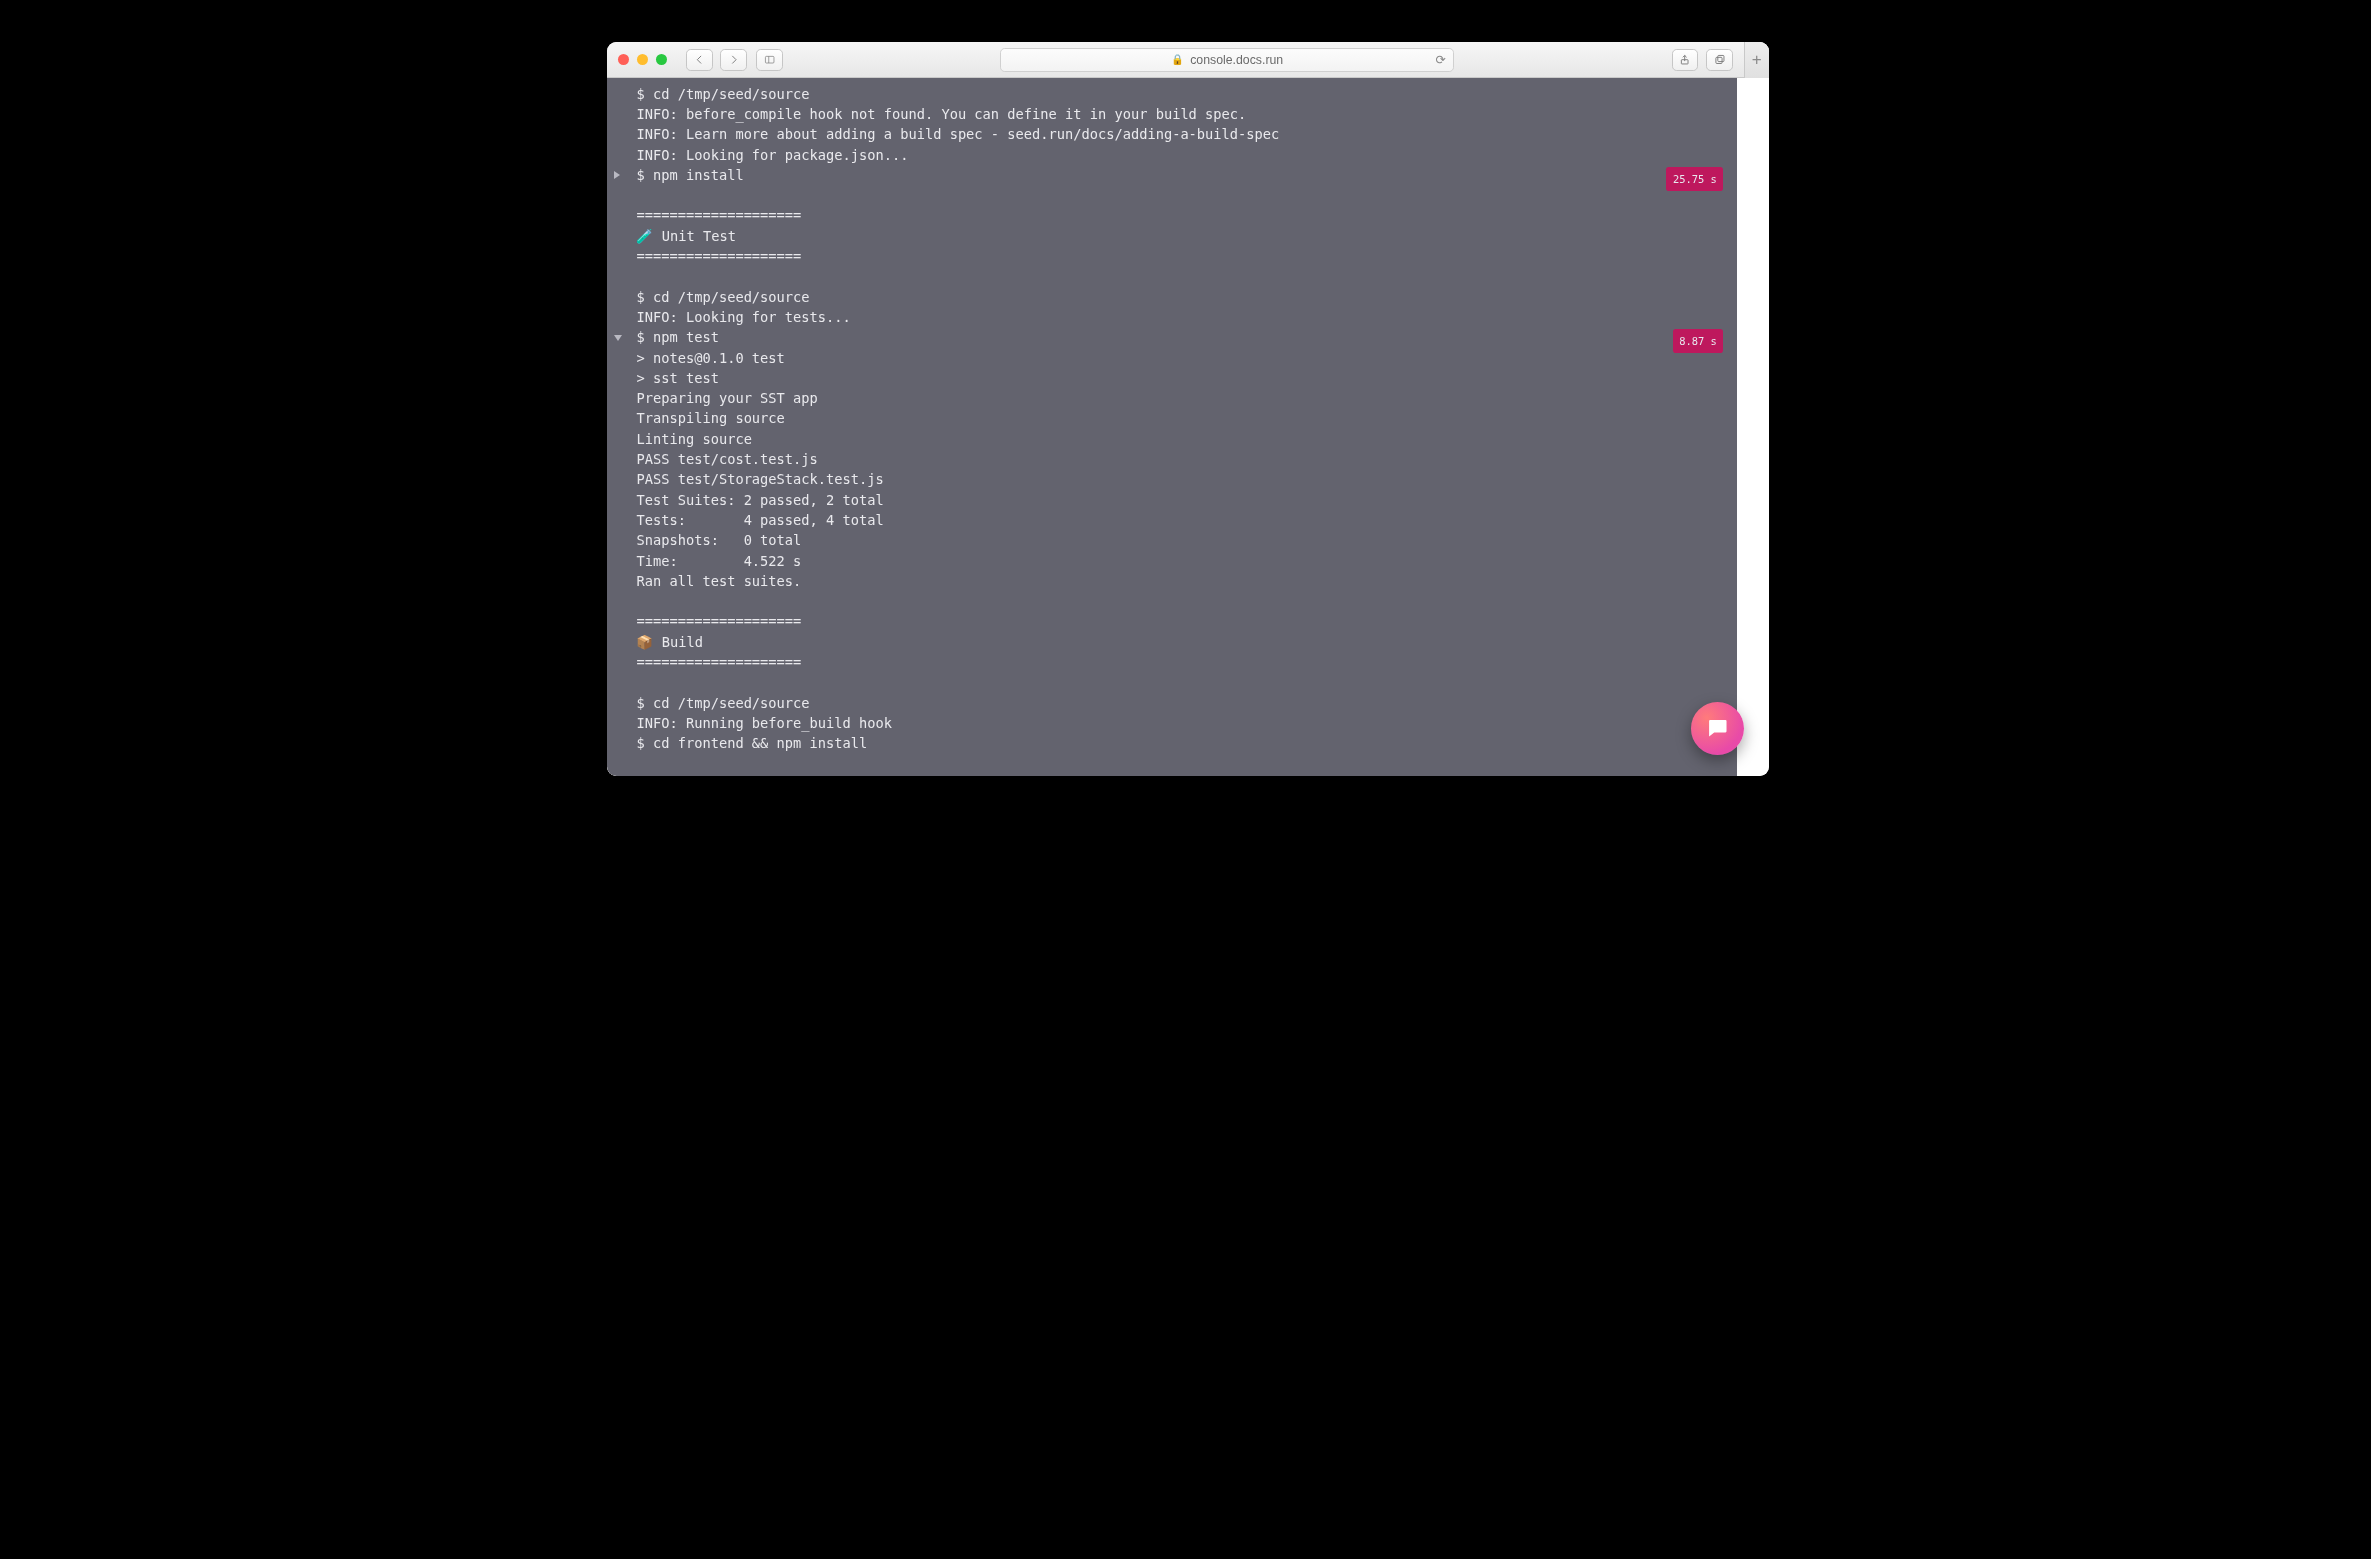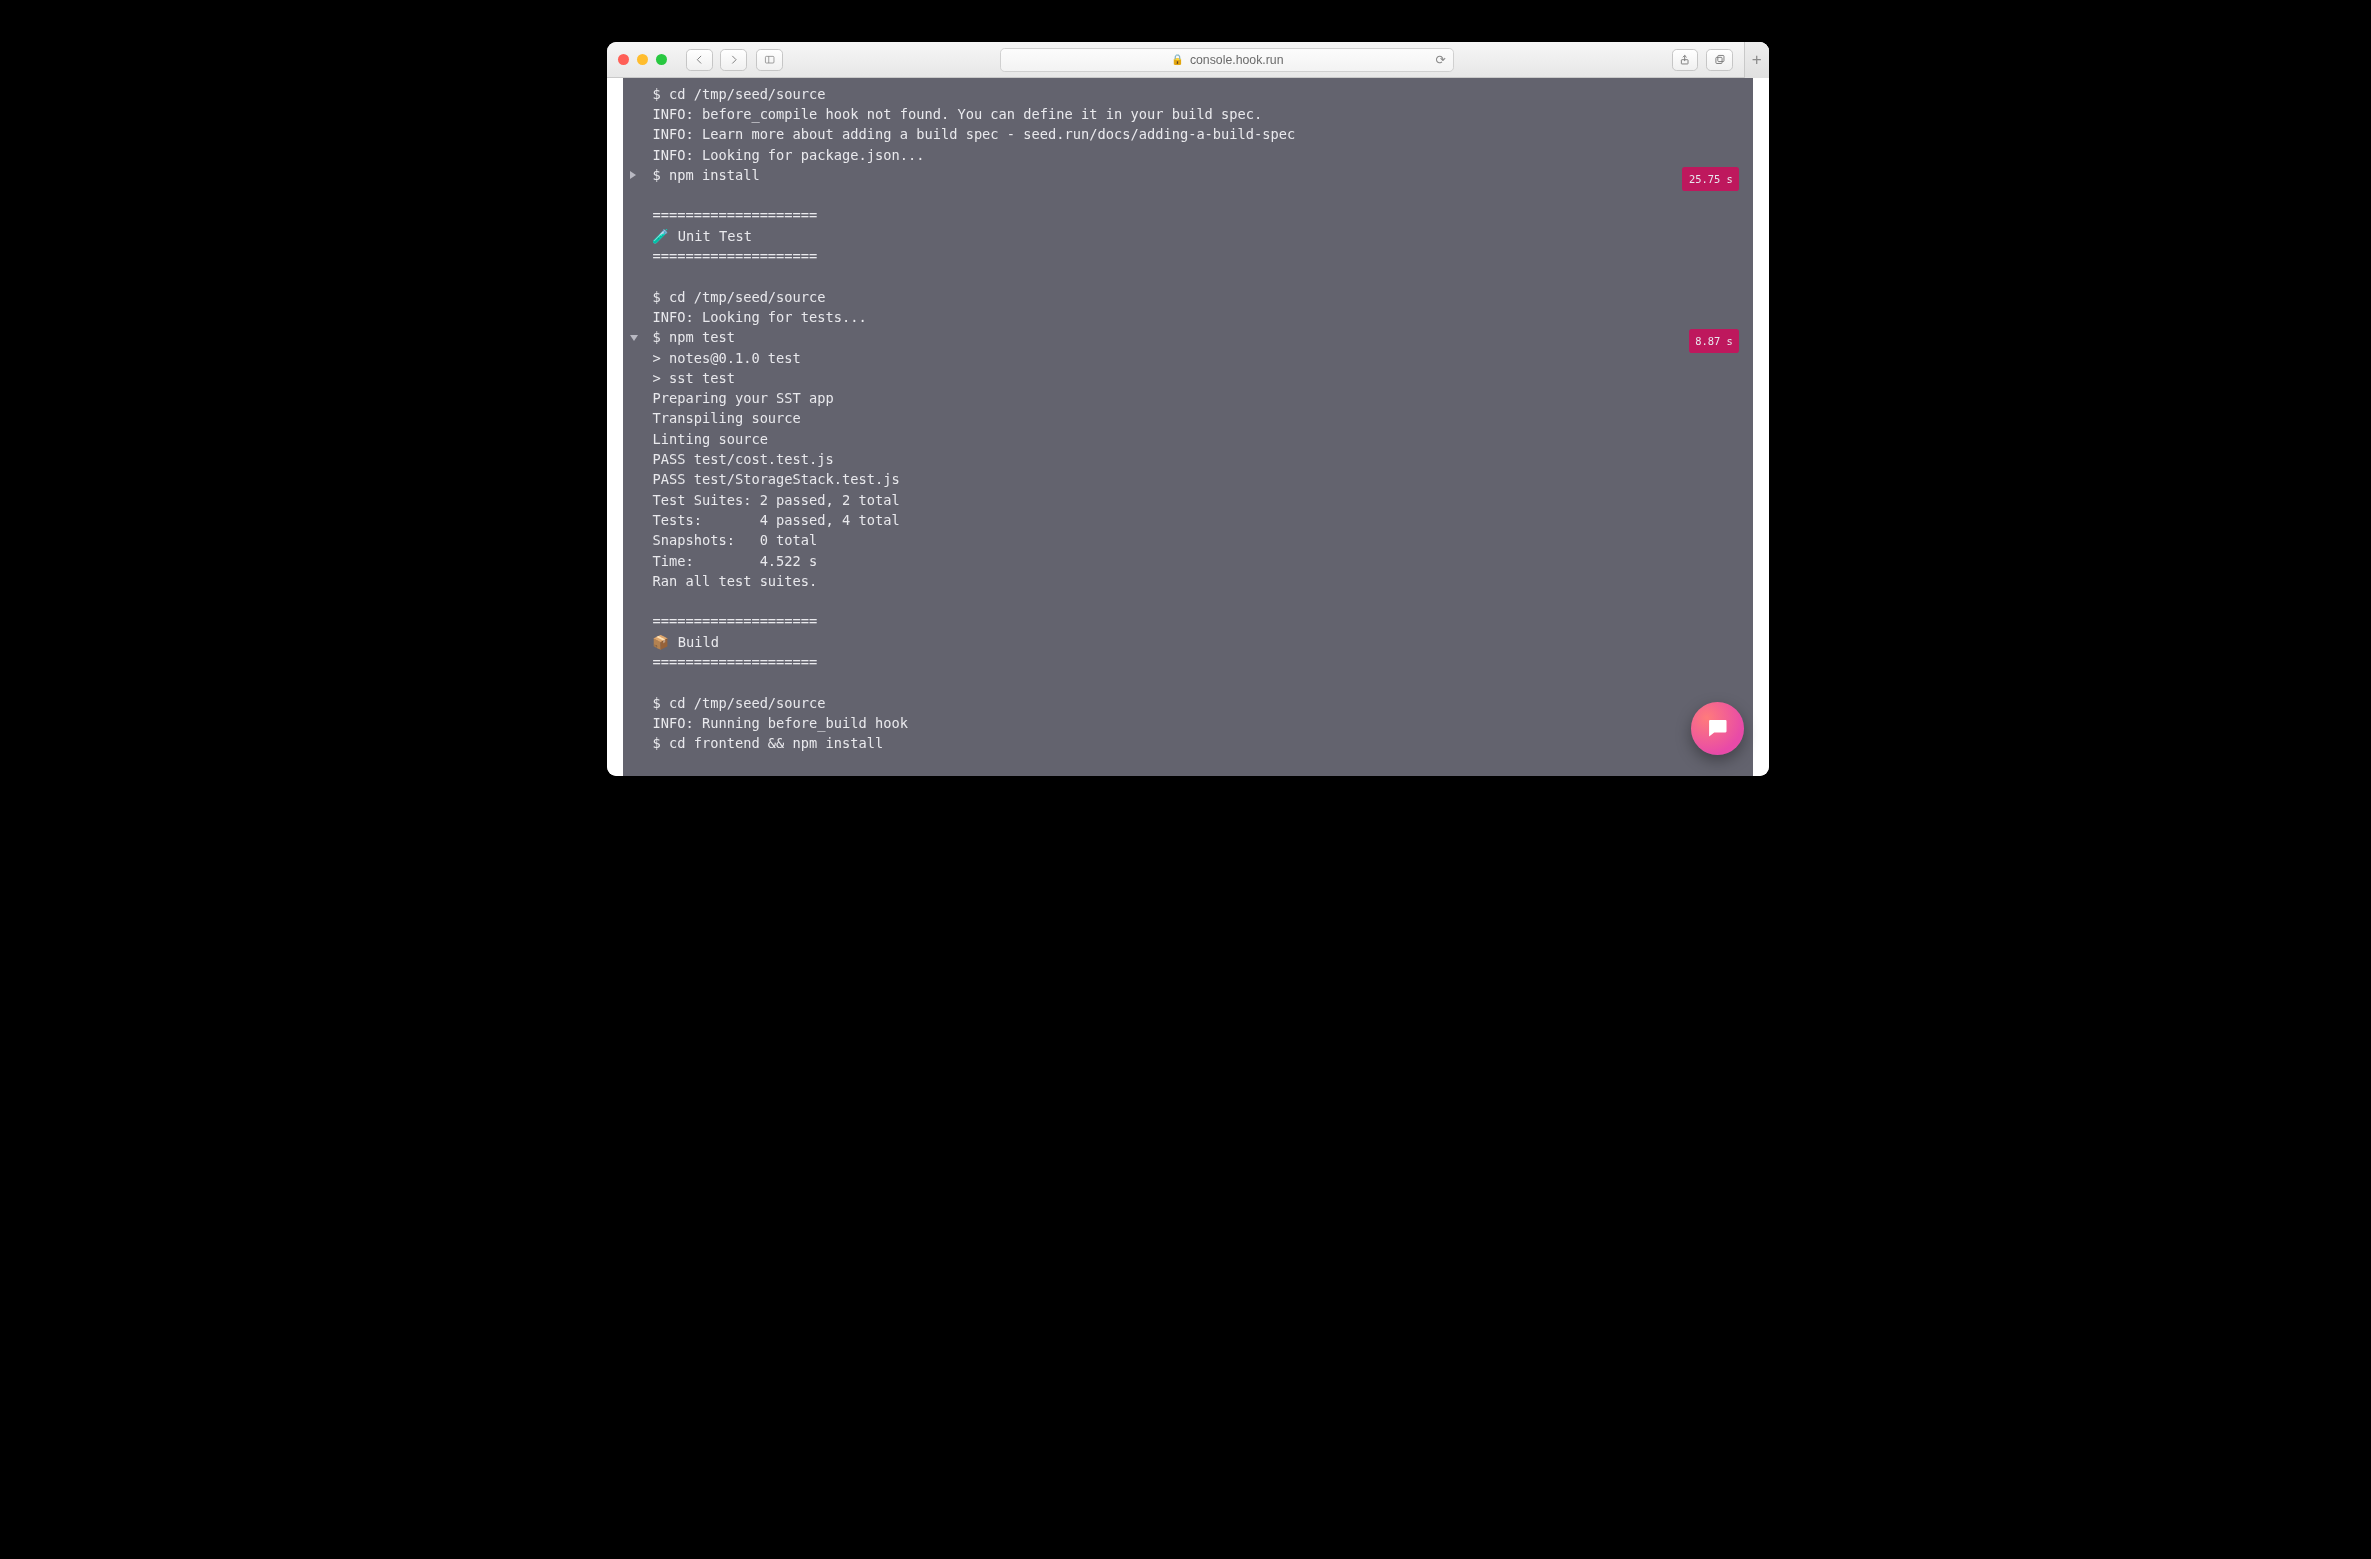--- a/index.html
+++ b/index.html
@@ -87,21 +87,21 @@
     margin-left: 3.8px;
     margin-right: -11.4px;
     background: linear-gradient(#ededed,#e0e0e0);
   }
   
   .content-area {
     position: absolute;
     left: 0; top: 36px; right: 0; bottom: 0;
     background: #fff;
     display: flex;
-    justify-content: center;
+    justify-content: flex-start;
   }
   .terminal-wrap {
     width: 1130px;
     height: 100%;
     background: #63636e;
     position: relative;
     overflow: hidden;
   }
   .log-lines {
     position: absolute;
@@ -183,21 +183,21 @@
         <svg viewBox="0 0 24 24">
             <rect x="3" y="5" width="18" height="14" rx="2"></rect>
             <line x1="10" y1="5" x2="10" y2="19"></line>
           </svg>
       </div>
 
       <div class="spacer-left"></div>
 
       <div class="addr-bar">
         <span class="lock-icon">🔒</span>
-        <span>console.hook.run</span>
+        <span>console.docs.run</span>
         <span class="reload-icon">⟳</span>
       </div>
 
       <div class="spacer-right"></div>
 
       <div class="tb-right">
         <div class="tb-btn">
           <svg viewBox="0 0 24 24">
               <path d="M12 3v12"></path>
               <polyline points="8 7 12 3 16 7"></polyline>

